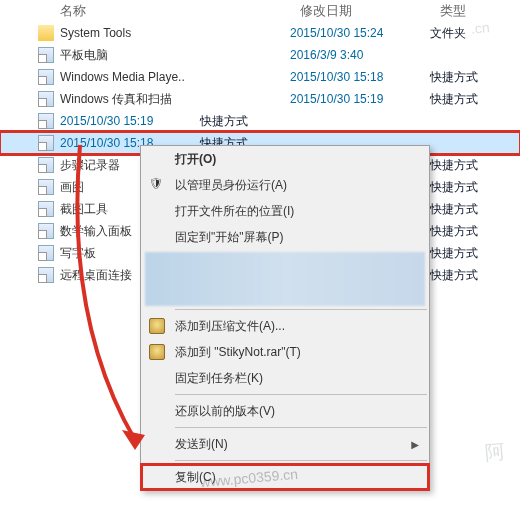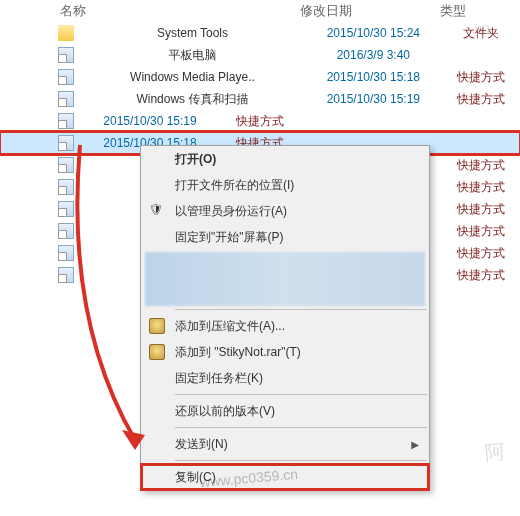--- a/index.html
+++ b/index.html
@@ -21,22 +21,21 @@
 }
 .header-name { padding-left: 60px; width: 300px; }
 .header-date { width: 140px; }
 .header-type { width: 80px; }
 
 .file-list { }
 .file-row {
   display: flex;
   align-items: center;
   height: 22px;
-  padding-left: 58px;
-  text-align: center;
+  padding-left: 38px;
 }
 .file-row.selected {
   background: #cce8ff;
 }
 .file-row.highlight {
   outline: 3px solid #d93025;
   outline-offset: -1px;
 }
 .icon {
   width: 16px;
@@ -68,21 +67,21 @@
   width: 230px;
   white-space: nowrap;
   overflow: hidden;
 }
 .file-date {
   width: 140px;
   color: #0369a1;
 }
 .file-type {
   width: 80px;
-  color: #7f1d1d;
+  color: #0f172a;
 }
 
 .context-menu {
   position: absolute;
   top: 145px;
   left: 140px;
   width: 290px;
   background: #f0f0f0;
   border: 1px solid #a0a0a0;
   box-shadow: 3px 3px 6px rgba(0,0,0,0.25);
@@ -233,25 +232,25 @@
       <span class="file-date"></span>
       <span class="file-type">快捷方式</span>
     </div>
   </div>
 
 <div class="context-menu" id="context-menu">
     <div class="menu-item bold">
       <span>打开(O)</span>
     </div>
     <div class="menu-item">
-      <span>打开文件所在的位置(I)</span>
-    </div>
-    <div class="menu-item">
       <span class="mi-icon admin-icon"></span>
       <span>以管理员身份运行(A)</span>
+    </div>
+    <div class="menu-item">
+      <span>打开文件所在的位置(I)</span>
     </div>
     <div class="menu-item">
       <span>固定到"开始"屏幕(P)</span>
     </div>
     <div class="menu-blur"></div>
     <div class="menu-sep"></div>
     <div class="menu-item">
       <span class="mi-icon winrar-icon"></span>
       <span>添加到压缩文件(A)...</span>
     </div>

